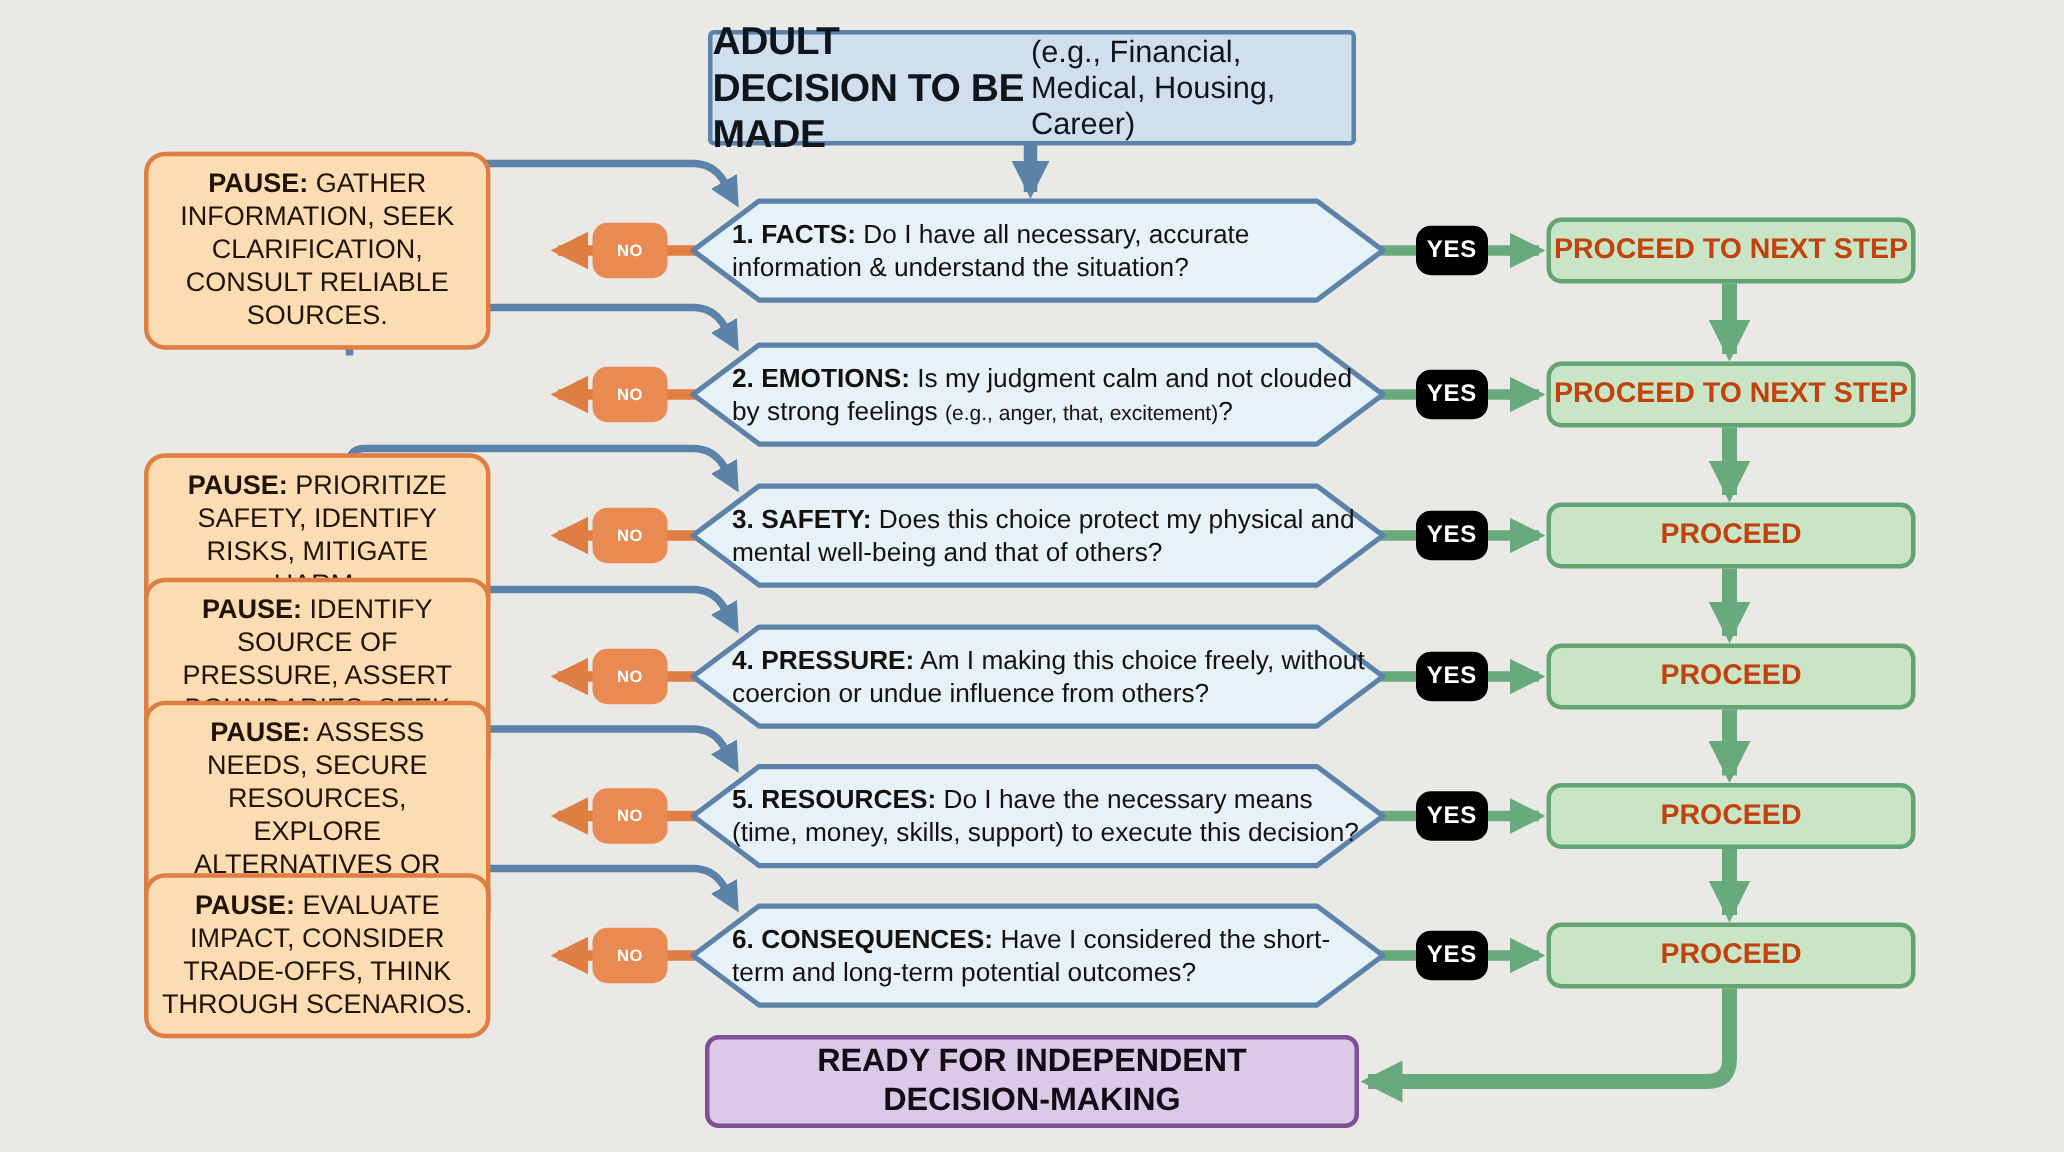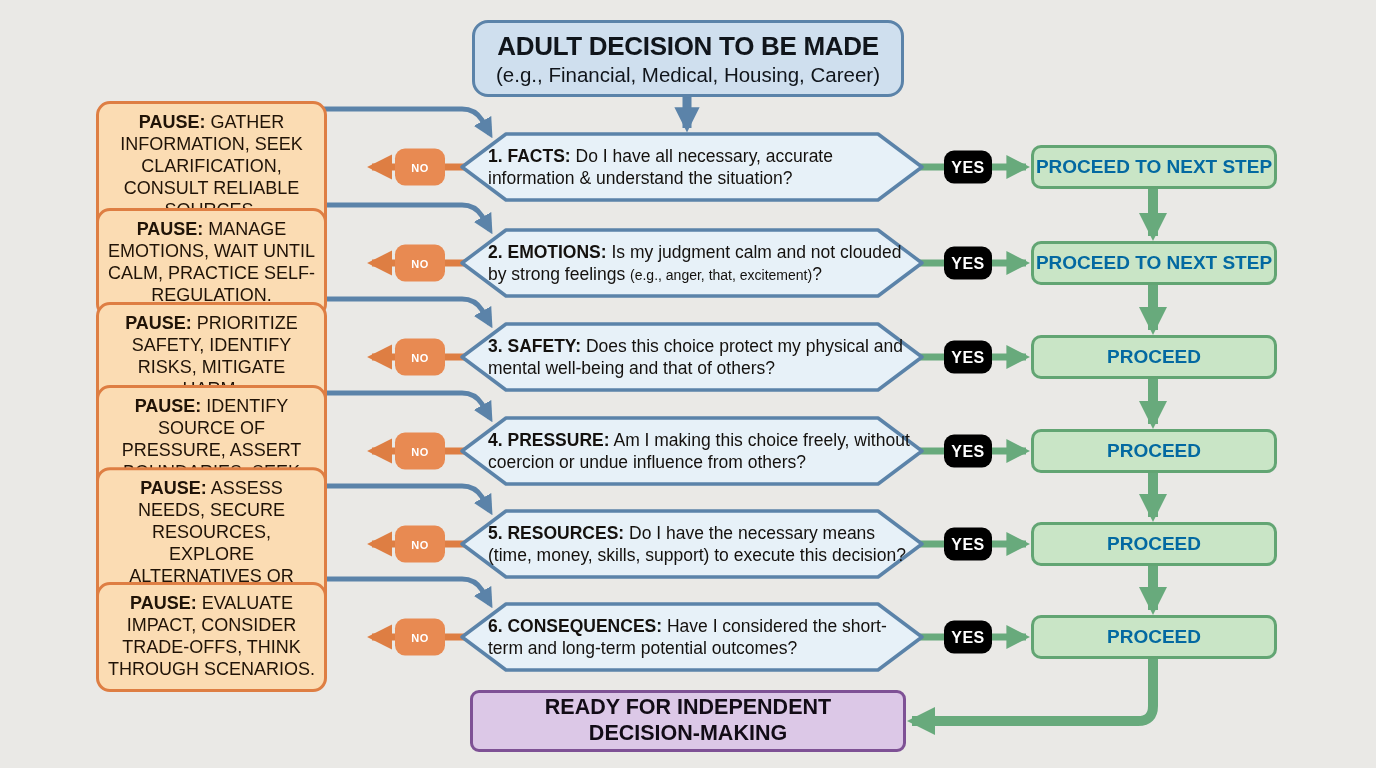--- a/index.html
+++ b/index.html
@@ -11,23 +11,23 @@
   .b{font-weight:700;}
   .small{font-size:14px;}
   .hex-text{left:488px;width:426px;transform:translateY(-50%);text-align:left;
             font-size:17.5px;line-height:1.27;color:#14110e;}
   .pill{position:absolute;transform:translate(-50%,-50%);color:#fff;font-weight:700;
         display:flex;align-items:center;justify-content:center;border-radius:10px;letter-spacing:.5px;}
   .no{width:50px;height:37px;background:#e88a52;font-size:11px;}
   .yes{width:48px;height:33px;background:#000000;font-size:16px;}
   .proceed{left:1031px;width:246px;height:44px;transform:translateY(-50%);background:#c9e5c6;
            border:3px solid #62a573;border-radius:10px;display:flex;align-items:center;justify-content:center;
-           font-weight:700;font-size:19px;color:#0369a1;}
+           font-weight:700;font-size:19px;color:#c2410c;}
   .top-box{left:472px;top:20px;width:432px;height:77px;background:#cfdfee;border:3px solid #5b83a9;
-           border-radius:16px;display:flex;flex-direction:column;align-items:center;justify-content:center;color:#10151b;}
+           border-radius:4px;display:flex;flex-direction:row;align-items:center;justify-content:center;color:#10151b;}
   .top-title{font-weight:700;font-size:26px;letter-spacing:-0.3px;}
   .top-sub{font-size:20.5px;margin-top:1px;}
   .final{left:470px;top:690px;width:436px;height:62px;background:#dcc8e7;border:3.5px solid #7e5195;
          border-radius:9px;display:flex;flex-direction:column;align-items:center;justify-content:center;
          font-weight:700;font-size:21.5px;line-height:1.2;color:#120c16;text-align:center;}
   .blue-line{stroke:#5b83a9;stroke-width:5;fill:none;}
   .blue-thick{stroke:#5b83a9;stroke-width:9;fill:none;}
   .orange-line{stroke:#de7e43;stroke-width:7;fill:none;}
   .green-line{stroke:#68aa7c;stroke-width:7;fill:none;}
   .green-thick{stroke:#68aa7c;stroke-width:10;fill:none;}
@@ -93,21 +93,20 @@
     <div class="top-title">ADULT DECISION TO BE MADE</div>
     <div class="top-sub">(e.g., Financial, Medical, Housing, Career)</div>
   </div>
 
   <div class="box pause" style="top:167px"><span class="b">PAUSE:</span><span> GATHER INFORMATION, SEEK CLARIFICATION, CONSULT RELIABLE SOURCES.</span></div>
   <div class="pill no" style="left:420px;top:167px">NO</div>
   <div class="box hex-text" style="top:167px"><span class="b">1. FACTS:</span><span> Do I have all necessary, accurate information &amp; understand the situation?</span></div>
   <div class="pill yes" style="left:968px;top:167px">YES</div>
   <div class="box proceed" style="top:167px">PROCEED TO NEXT STEP</div>
 
-  <div class="box pause" style="top:263px"><span class="b">PAUSE:</span><span> MANAGE EMOTIONS, WAIT UNTIL CALM, PRACTICE SELF-REGULATION.</span></div>
   <div class="pill no" style="left:420px;top:263px">NO</div>
   <div class="box hex-text" style="top:263px"><span class="b">2. EMOTIONS:</span><span> Is my judgment calm and not clouded by strong feelings </span><span class="small">(e.g., anger, that, excitement)</span><span>?</span></div>
   <div class="pill yes" style="left:968px;top:263px">YES</div>
   <div class="box proceed" style="top:263px">PROCEED TO NEXT STEP</div>
 
   <div class="box pause" style="top:357px"><span class="b">PAUSE:</span><span> PRIORITIZE SAFETY, IDENTIFY RISKS, MITIGATE HARM.</span></div>
   <div class="pill no" style="left:420px;top:357px">NO</div>
   <div class="box hex-text" style="top:357px"><span class="b">3. SAFETY:</span><span> Does this choice protect my physical and mental well-being and that of others?</span></div>
   <div class="pill yes" style="left:968px;top:357px">YES</div>
   <div class="box proceed" style="top:357px">PROCEED</div>

